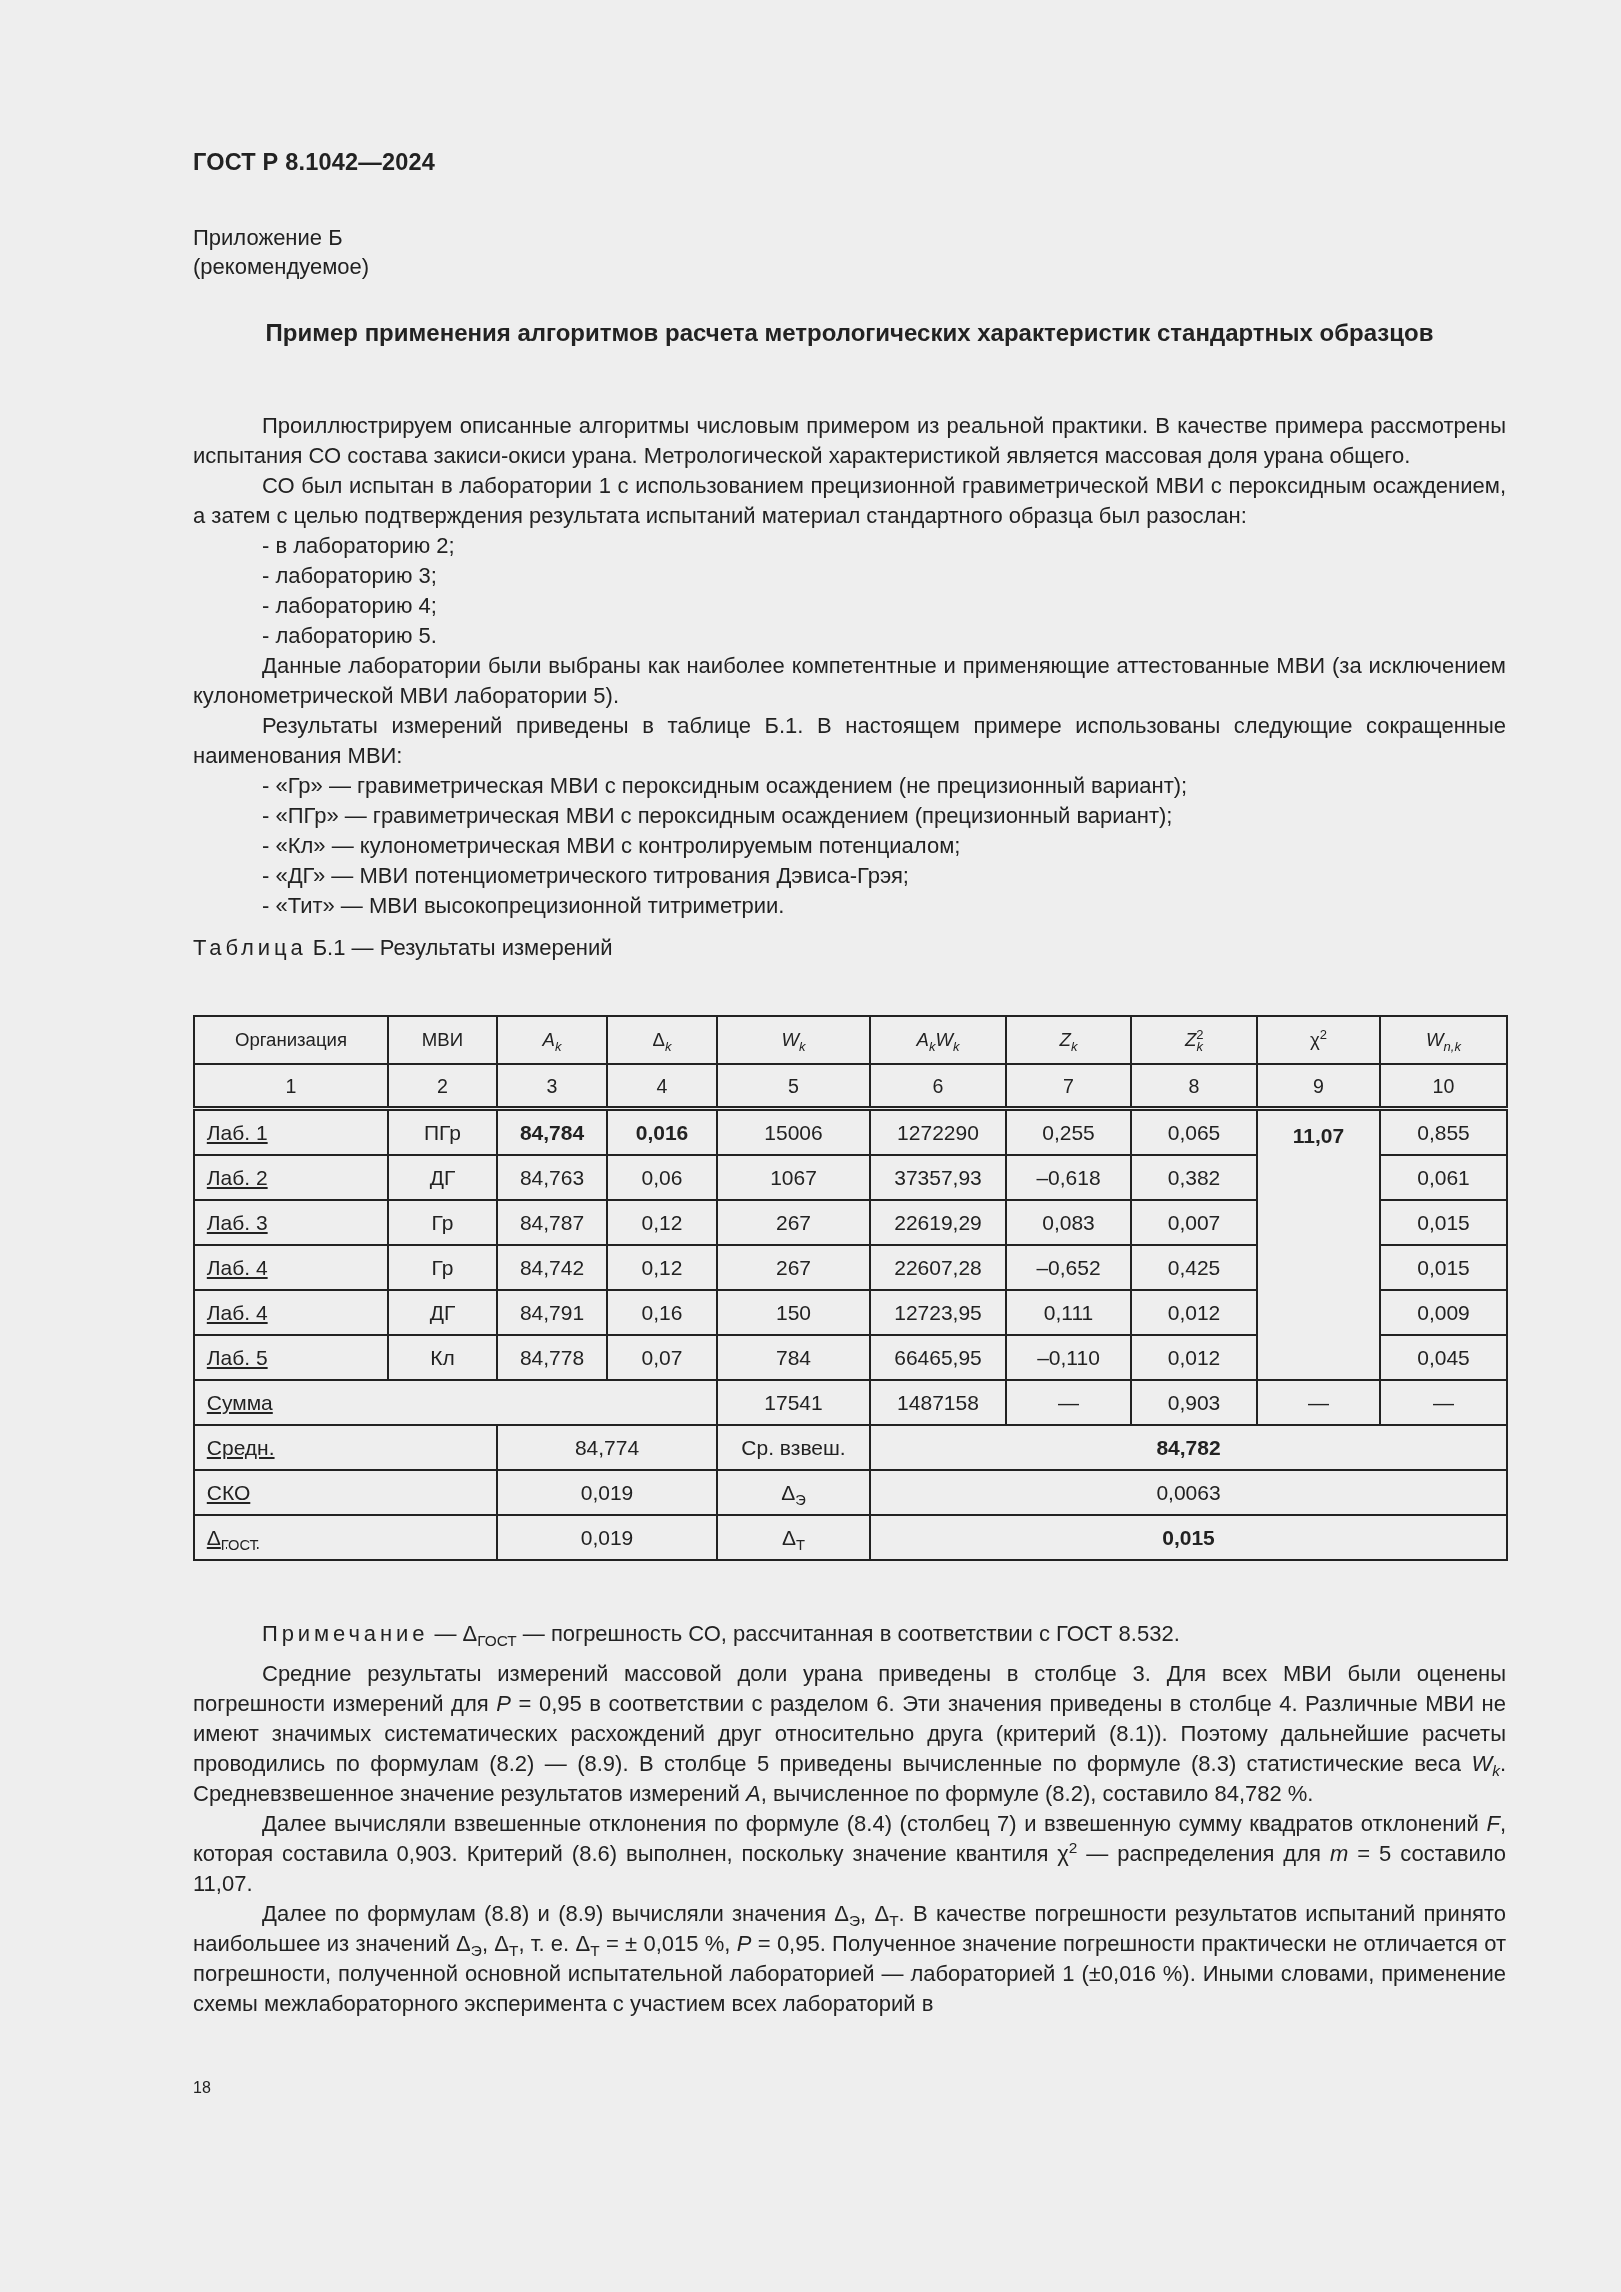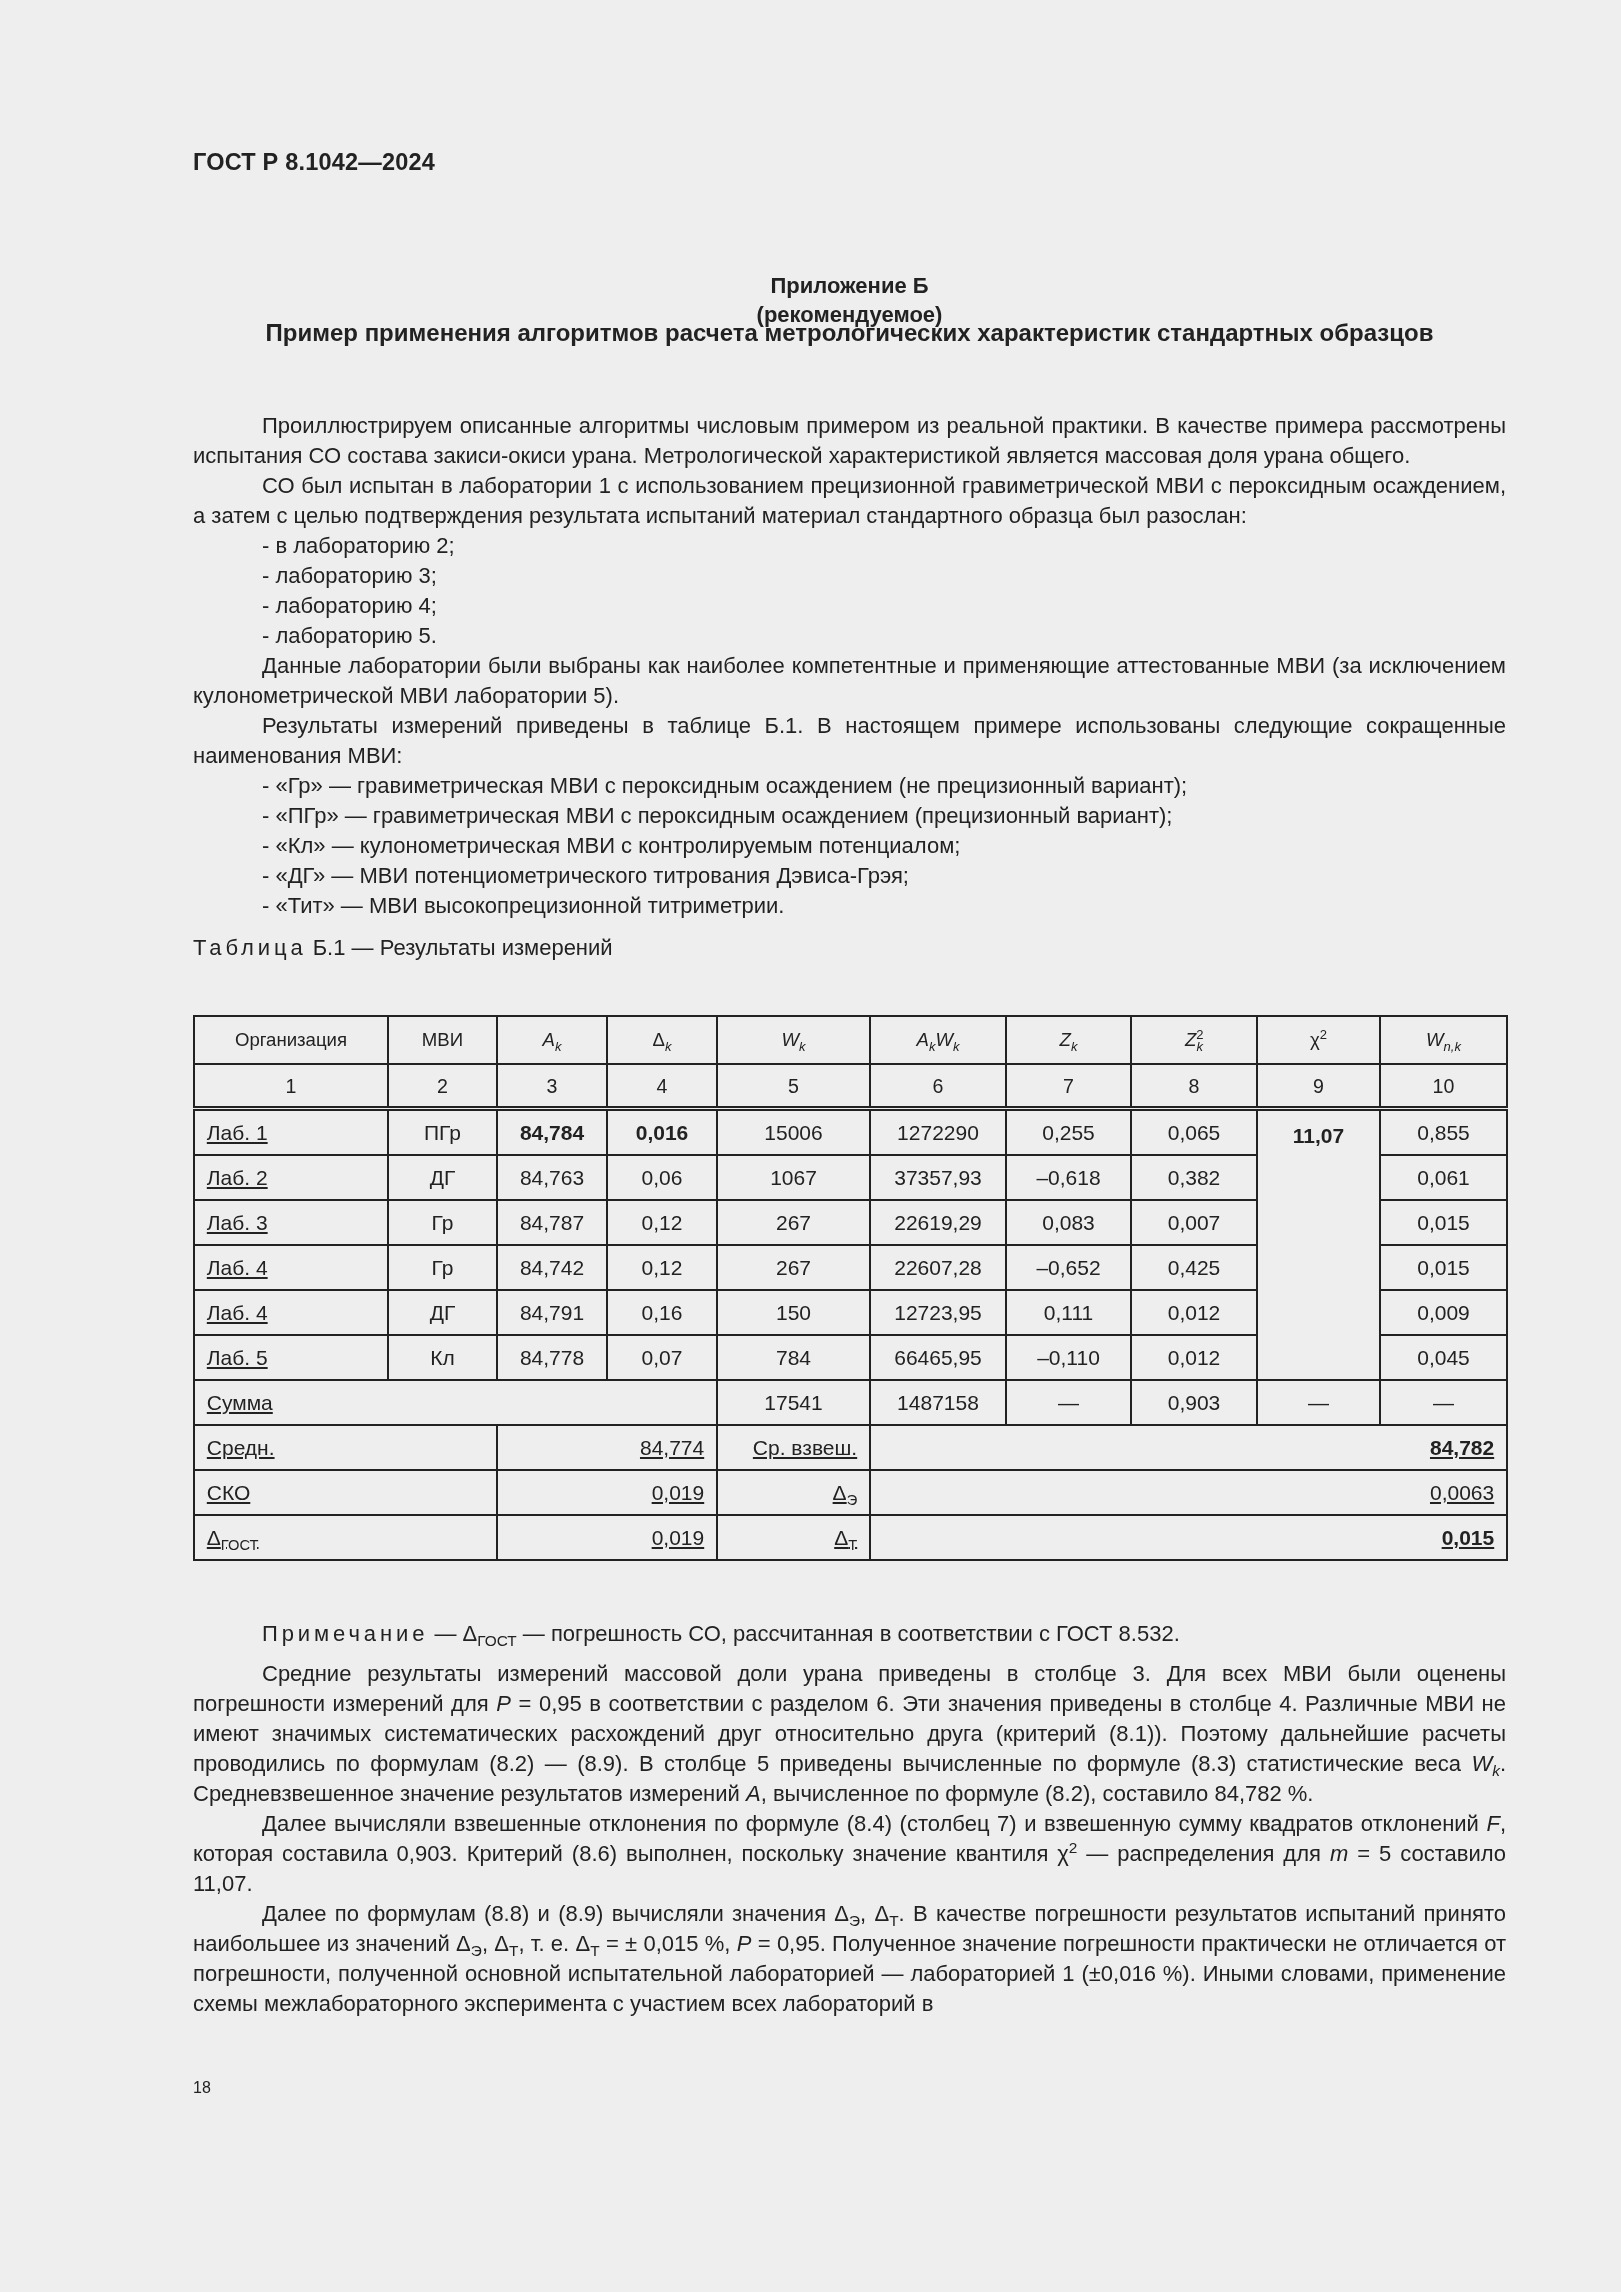--- a/index.html
+++ b/index.html
@@ -17,21 +17,21 @@
     width: 1313px;
     font-size: 22px;
     line-height: 30px;
   }
   .doc-code {
     position: absolute; left: 0; top: 147px;
     font-weight: bold; font-size: 23.5px; letter-spacing: 0.2px;
   }
   .appendix {
     position: absolute; left: 0; top: 223px; width: 100%;
-    text-align: center; font-weight: bold; font-size: 22px; line-height: 29px; margin-top: 48px;
+    text-align: left; font-weight: normal; font-size: 22px; line-height: 29px;
   }
   .title {
     position: absolute; left: 39px; top: 316px; width: 1235px;
     text-align: center; font-weight: bold; font-size: 24px; line-height: 33px;
   }
   .body1 { position: absolute; left: 0; top: 411px; width: 1313px; }
   p { margin: 0; text-align: justify; }
   p.ind { text-indent: 69px; }
   .li { padding-left: 69px; text-align: left; }
   .caption {
@@ -49,21 +49,21 @@
     border: 2.5px solid #222;
     height: 43px;
     padding: 0 11.8px;
     text-align: center;
     vertical-align: middle;
     white-space: nowrap;
   }
   table.results tr.hdr td { height: 46px; font-size: 18.6px; }
   table.results tr.nums td { height: 41px; border-bottom: 5.9px double #222; font-size: 19.6px; }
   table.results td.l { text-align: left; text-decoration: underline; }
-  table.results td.r { text-align: right; text-decoration: underline; }
+  table.results td.r { text-align: center; }
   table.results td.b { font-weight: bold; }
   table.results td.chi { vertical-align: top; padding-top: 9.8px; font-weight: bold; }
   .it { font-style: italic; }
   sub, sup { font-size: 70%; line-height: 0; }
   .below {
     position: absolute; left: 0; top: 1611px; width: 1313px;
   }
   .note { text-indent: 69px; margin-bottom: 9.8px; margin-top: 8px; }
   .pagenum { position: absolute; left: 0; top: 2073px; font-size: 16px; }
 </style>

